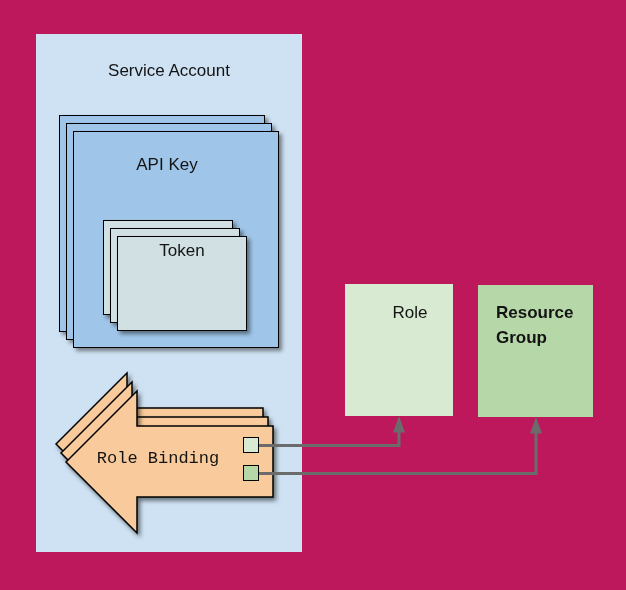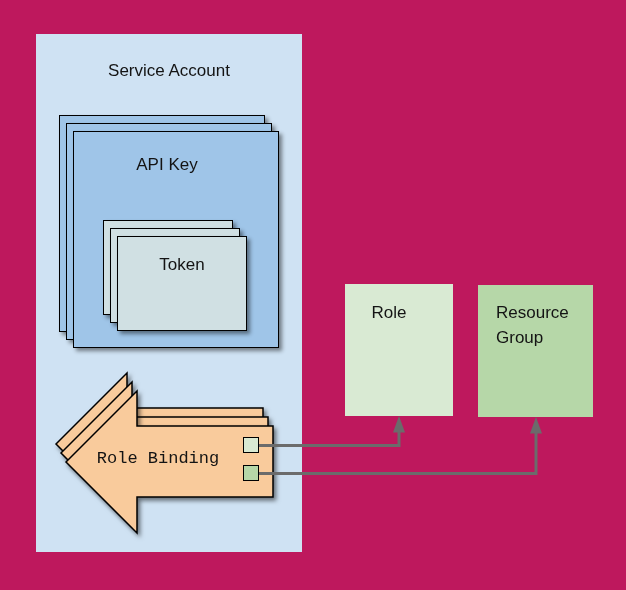--- a/index.html
+++ b/index.html
@@ -36,21 +36,21 @@
   <div class="label" style="left:36px;top:61px;width:266px;">Service Account</div>
 
   <div class="node stacked" style="left:59px;top:115px;width:206px;height:217px;background:#9FC5E8;"></div>
   <div class="node stacked" style="left:66px;top:123px;width:206px;height:217px;background:#9FC5E8;"></div>
   <div class="node stacked" style="left:73px;top:131px;width:206px;height:217px;background:#9FC5E8;"></div>
   <div class="label" style="left:73px;top:155px;width:188px;">API Key</div>
 
   <div class="node stacked" style="left:103px;top:220px;width:130px;height:95px;background:#D0E0E3;"></div>
   <div class="node stacked" style="left:110px;top:228px;width:130px;height:95px;background:#D0E0E3;"></div>
   <div class="node stacked" style="left:117px;top:236px;width:130px;height:95px;background:#D0E0E3;"></div>
-  <div class="label" style="left:117px;top:255px;width:130px;">Token</div>
+  <div class="label" style="left:117px;top:241px;width:130px;">Token</div>
 
   <svg class="overlay" width="626" height="590" viewBox="0 0 626 590">
     <defs>
       <filter id="ds" x="-20%" y="-20%" width="140%" height="140%">
         <feDropShadow dx="2.5" dy="3" stdDeviation="2" flood-color="#000" flood-opacity="0.5"></feDropShadow>
       </filter>
     </defs>
 
     <g>
       <path d="M66,462 L137,391 L137,426 L273,426 L273,497 L137,497 L137,533 Z" transform="translate(-10,-18)" fill="#F9CB9C" stroke="#000" stroke-width="1.5" filter="url(#ds)"></path>
@@ -68,18 +68,18 @@
       <path d="M536,417 L530,433.5 L542,433.5 Z" fill="#6B6B6B"></path>
     </g>
   </svg>
 
   <div class="label" style="left:58px;top:449px;width:200px;font-family:Liberation Mono, monospace;">Role Binding</div>
 
   <div class="sq" style="left:243px;top:437px;background:#D9EAD3;"></div>
   <div class="sq" style="left:243px;top:465px;background:#B6D7A8;"></div>
 
   <div class="node flat" style="left:345px;top:284px;width:108px;height:132px;background:#D9EAD3;"></div>
-  <div class="label" style="left:345px;top:303px;width:88px;">Role</div>
+  <div class="label" style="left:366px;top:303px;width:88px;">Role</div>
 
   <div class="node flat" style="left:478px;top:285px;width:115px;height:132px;background:#B6D7A8;"></div>
-  <div class="rg-label" style="left:496px;top:300px;width:88px;">Resource Group</div>
+  <div class="rg-label" style="left:496px;top:300px;width:88px;font-weight:bold;">Resource Group</div>
 
 </div>
 
 </body></html>

